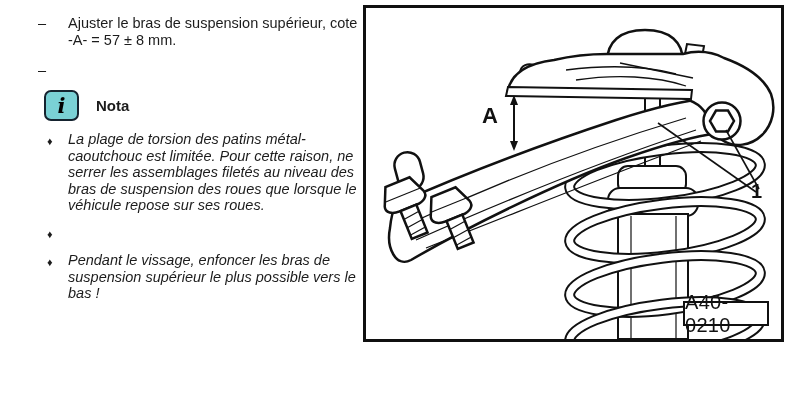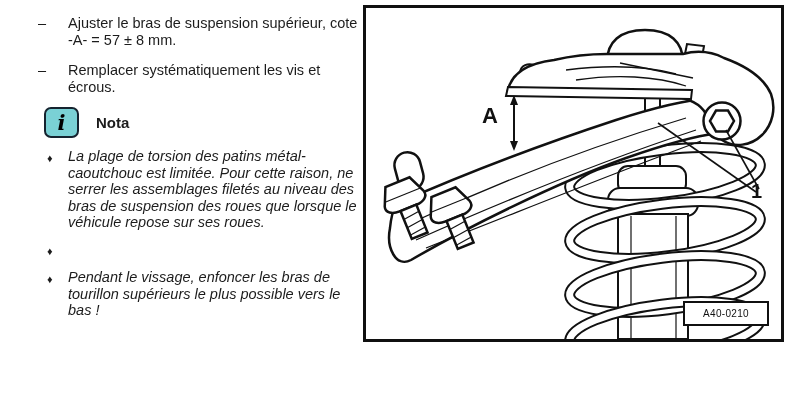--- a/index.html
+++ b/index.html
@@ -37,52 +37,51 @@
     font-size:22px;font-weight:bold;color:#111;
   }
   .fig-label-1{
     position:absolute;left:385px;top:172px;
     font-size:20px;font-weight:bold;color:#111;
   }
   .fig-code-box{
     position:absolute;left:317px;top:293px;width:82px;height:21px;
     border:2px solid #101010;background:#fff;
     display:flex;align-items:center;justify-content:center;
-    font-size:10px;color:#111;letter-spacing:0.3px;
+    font-size:20px;color:#111;letter-spacing:0.3px;
   }
 </style>
 </head>
 <body>
 
 <div class="text-col">
 
   <div class="step">
     <span class="marker">–</span>
     <span class="txt">Ajuster le bras de suspension supérieur, cote -A- = 57 ± 8 mm.</span>
   </div>
   <div class="step">
     <span class="marker">–</span>
-    <span class="txt">Remplacer systématiquement les vis et écrous.</span>
   </div>
 
   <div class="nota-row">
     <span class="nota-icon">i</span>
     <span class="nota-label">Nota</span>
   </div>
 
   <div class="note">
     <span class="marker">♦</span>
     <span class="txt">La plage de torsion des patins métal-caoutchouc est limitée. Pour cette raison, ne serrer les assemblages filetés au niveau des bras de suspension des roues que lorsque le véhicule repose sur ses roues.</span>
   </div>
   <div class="note">
     <span class="marker">♦</span>
   </div>
   <div class="note">
     <span class="marker">♦</span>
-    <span class="txt">Pendant le vissage, enfoncer les bras de tourillon supérieurs le plus possible vers le bas !</span>
+    <span class="txt">Pendant le vissage, enfoncer les bras de suspension supérieur le plus possible vers le bas !</span>
   </div>
 </div>
 
 <div class="figure-frame">
   <svg width="415" height="331" viewBox="0 0 415 331">
 
     <g fill="#fff" stroke="#111" stroke-width="2">
       <rect x="279" y="85" width="15" height="80"></rect>
       <rect x="252" y="158" width="68" height="28" rx="10"></rect>
       <rect x="242" y="180" width="90" height="28" rx="12"></rect>

